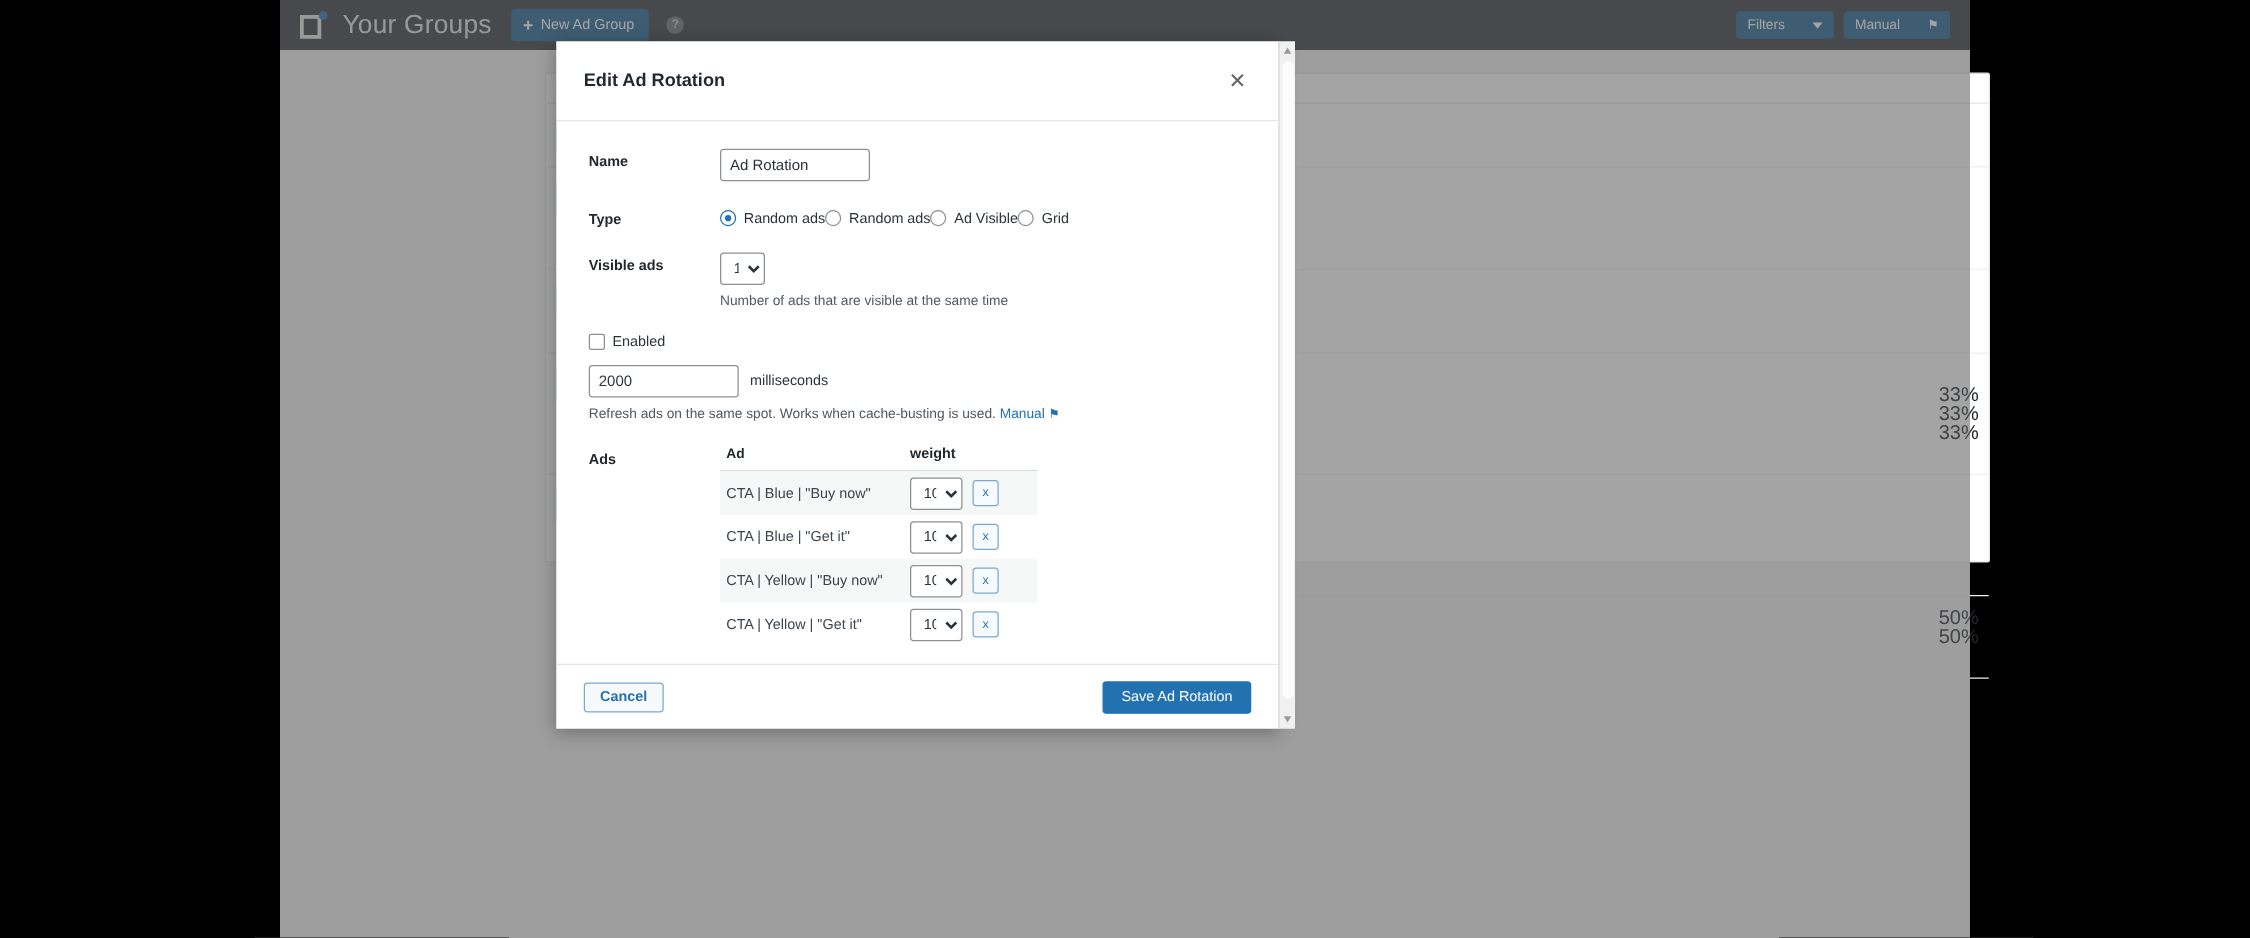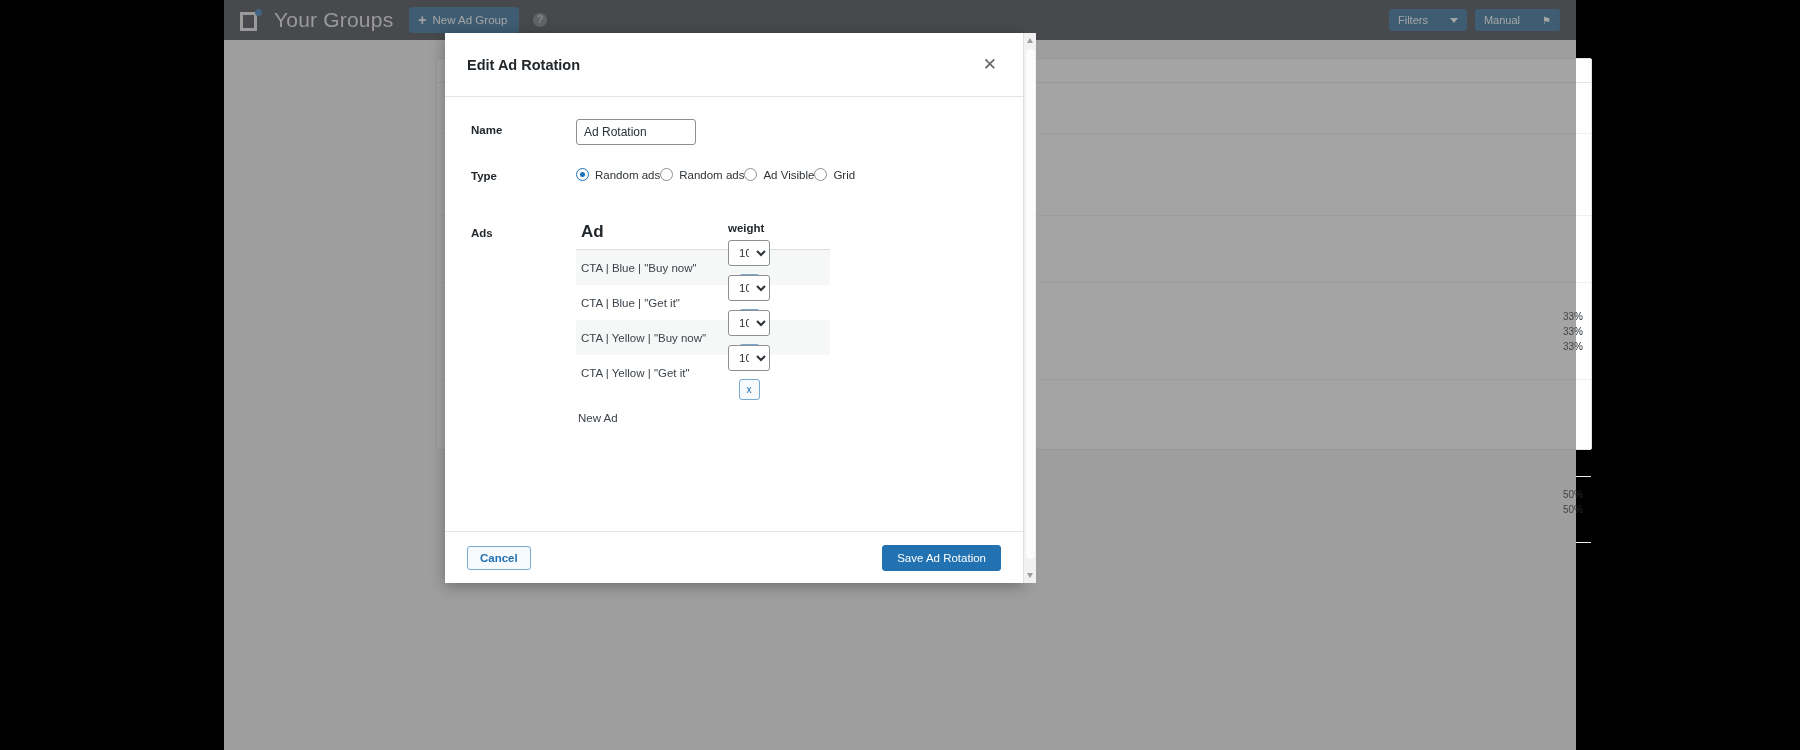--- a/index.html
+++ b/index.html
@@ -158,21 +158,21 @@
   }
   .grp-body { flex: 1; min-width: 0; }
   .grp-name {
     color: #2c5f8a;
     font-size: 11.5px;
     margin-bottom: 4px;
     cursor: pointer;
   }
   .ad-line {
     display: flex;
-    font-size: 10px;
+    font-size: 16px;
     color: #2c5f8a;
     line-height: 15px;
   }
   .ad-line .pct {
     margin-left: auto;
     color: #23282d;
   }
   .muted { color: #32373c; }
 
   
@@ -325,39 +325,38 @@
   }
   .ms-unit { font-size: 11.5px; color: #2c3338; }
 
   
   .ads-table { width: 254px; }
   .ads-head {
     display: flex;
     border-bottom: 1px solid #dcdcde;
     padding: 0 0 7px 0;
   }
-  .ads-head .h-ad { width: 152px; font-size: 17px; font-weight: 700; color: #23282d; padding-left: 5px;}
+  .ads-head .h-ad { width: 152px; font-size: 11px; font-weight: 700; color: #23282d; padding-left: 5px;}
   .ads-head .h-w { font-size: 11.5px; font-weight: 700; color: #23282d; }
   .ads-row {
     display: flex;
     align-items: center;
     height: 35px;
   }
   .ads-row.alt { background: #f6f7f7; }
   .ads-row .c-ad {
     width: 152px;
     font-size: 11.5px;
     color: #3c434a;
     padding-left: 5px;
   }
   .ads-row .c-w {
     display: flex;
     align-items: center;
     gap: 8px;
-    flex-direction: column;
   }
   .btn-x {
     width: 21px; height: 21px;
     border: 1px solid #7aa9cf;
     border-radius: 3px;
     background: #f6fafd;
     color: #2271b1;
     font-size: 10px;
     line-height: 1;
     cursor: pointer;
@@ -618,22 +617,44 @@
                 <span>Ad Visible</span>
               </label>
               <label class="radio-opt">
                 <span class="rdo"></span>
                 <span>Grid</span>
               </label>
             </div>
         </div>
       </div>
 
-
       <div class="frow">
+        <div class="flabel">Visible ads</div>
+        <div class="fctrl">
+          <select class="sel visible-ads" id="visible-ads-select"><option value="1">1</option><option value="2">2</option><option value="3">3</option><option value="4">4</option><option value="5">5</option></select>
+          <div class="hint">Number of ads that are visible at the same time</div>
+        </div>
+      </div>
+
+      <div class="frow">
+        <div class="fctrl">
+          <label class="chkrow">
+            <span class="chk"></span>
+            <span>Enabled</span>
+          </label>
+          <div class="ms-line">
+            <input class="txt ms-input" type="text" value="2000" style="">
+            <span class="ms-unit">milliseconds</span>
+          </div>
+          <div class="hint">
+            <span>Refresh ads on the same spot. Works when cache-busting is used.</span>
+            <a href="#">Manual</a>
+            <span class="flag-ico">⚑</span>
+          </div>
+        </div>
       </div>
 
       <div class="frow">
         <div class="flabel">Ads</div>
         <div class="fctrl">
           <div class="ads-table">
             <div class="ads-head">
               <span class="h-ad">Ad</span>
               <span class="h-w">weight</span>
             </div>

